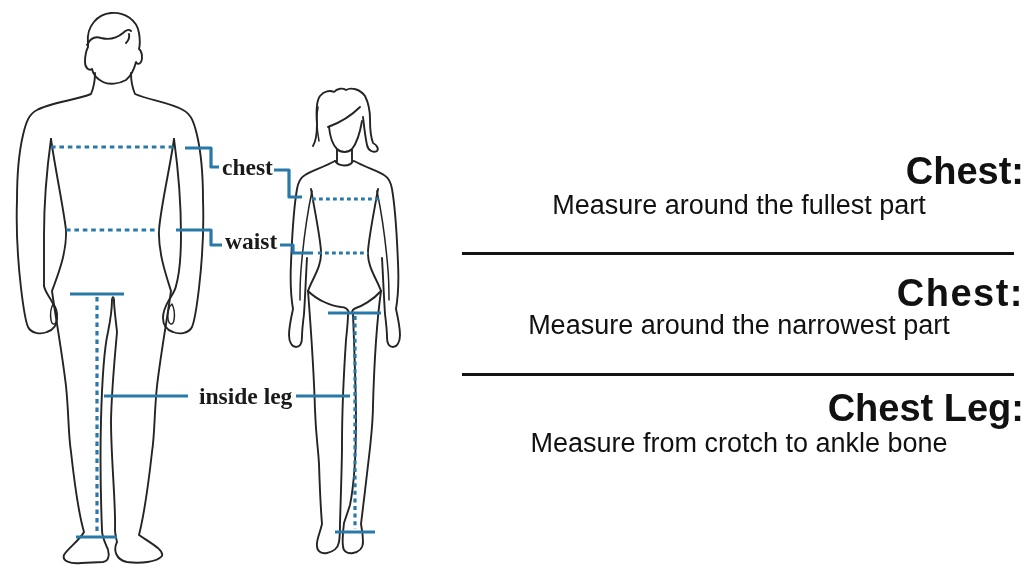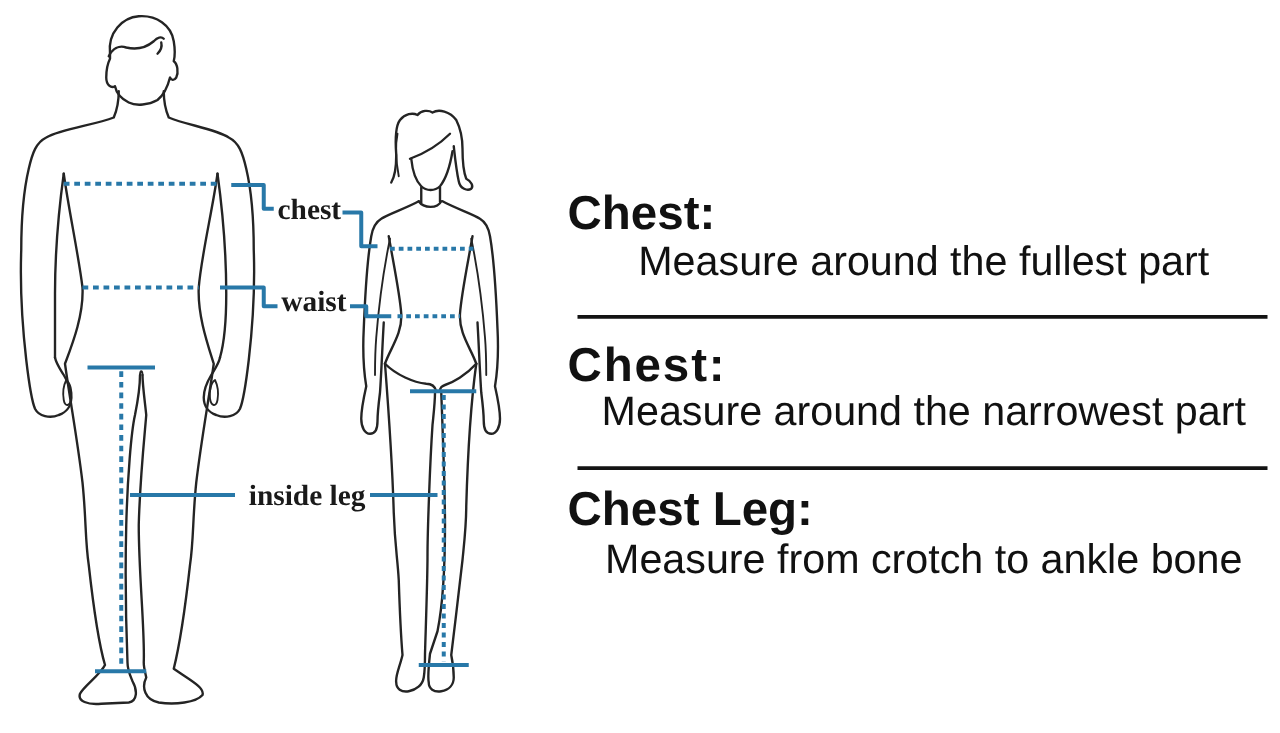--- a/index.html
+++ b/index.html
@@ -1,20 +1,20 @@
 <!DOCTYPE html>
 <html><head>
 <meta charset="utf-8">
 <style>
   html,body{margin:0;padding:0;}
   body{width:1024px;height:586px;background:#fff;position:relative;overflow:hidden;
        font-family:"Liberation Sans",sans-serif;}
   .abs{position:absolute;}
-  .hd{font-weight:bold;font-size:38px;line-height:1;color:#111;text-align:left;left:454px;width:570px;}
-  .bd{font-weight:normal;font-size:33px;line-height:1;color:#111;text-align:center;left:454px;width:570px;}
+  .hd{font-weight:bold;font-size:38px;line-height:1;color:#111;text-align:right;left:454px;width:570px;}
+  .bd{font-weight:normal;font-size:27px;line-height:1;color:#111;text-align:center;left:454px;width:570px;}
   .rule{left:462px;width:552px;height:3px;background:#131313;}
 </style>
 </head>
 <body>
 <svg class="abs" style="left:0;top:0" width="460" height="586" viewBox="0 0 460 586" fill="none" stroke="#242424" stroke-width="1.9" stroke-linecap="round" stroke-linejoin="round">
 
   <path d="M 88,43 C 86,26 98,14 111,13 C 125,12 137,20 139,33 C 140,39 140,45 139,49
            C 142,51 143,58 141,62 C 139,65 137,64 136,62
            C 134,70 131,76 126,80 C 119,84 109,85 103,82 C 97,79 93,74 92,69
            C 89,71 85,68 85,62 C 85,57 86,51 88,47 Z"></path>

